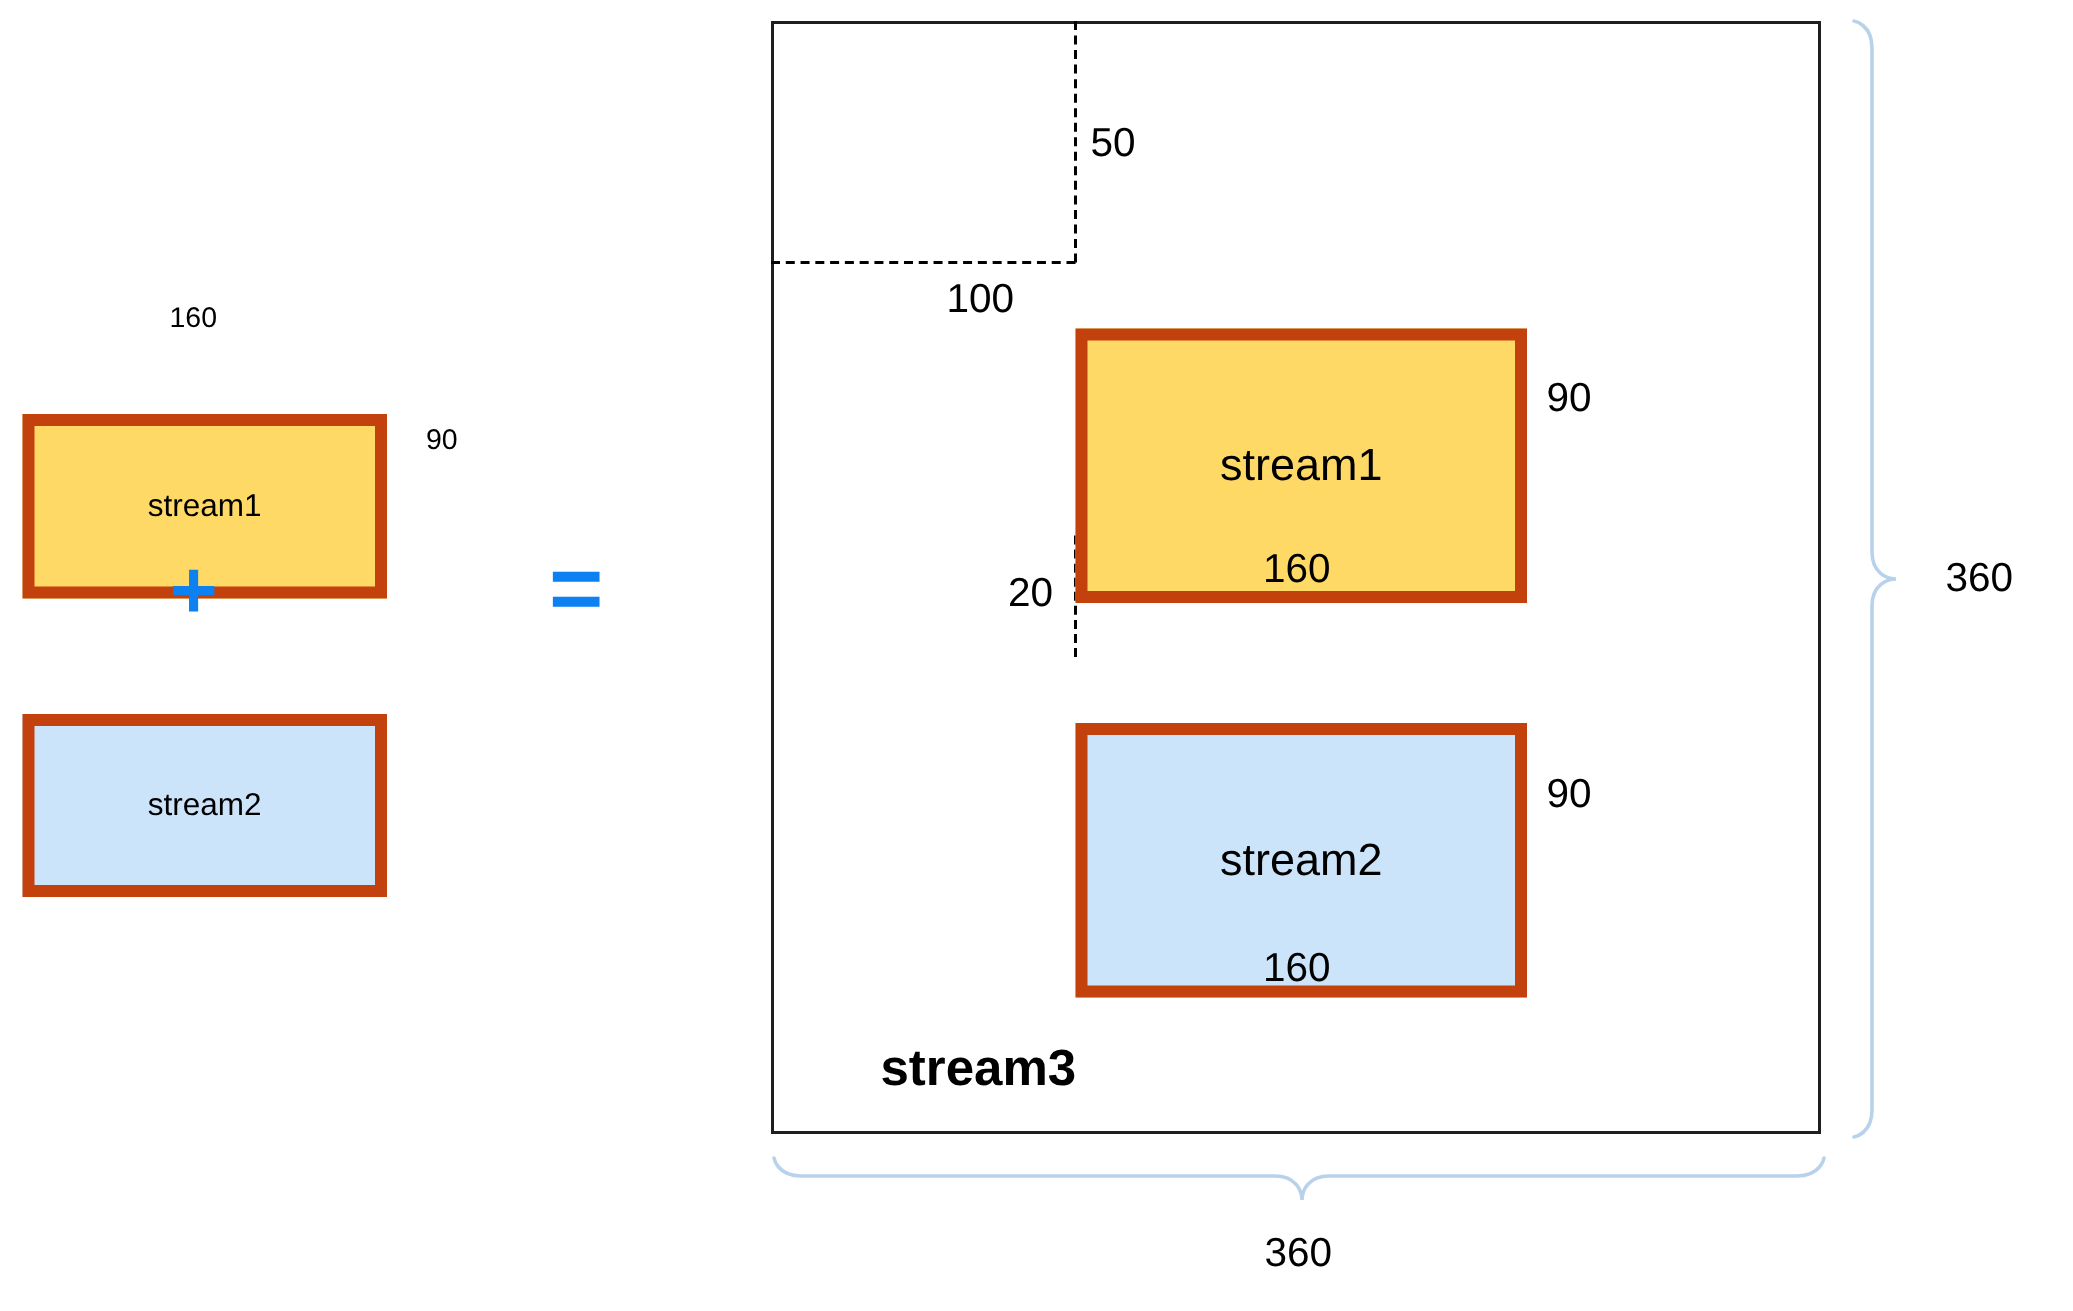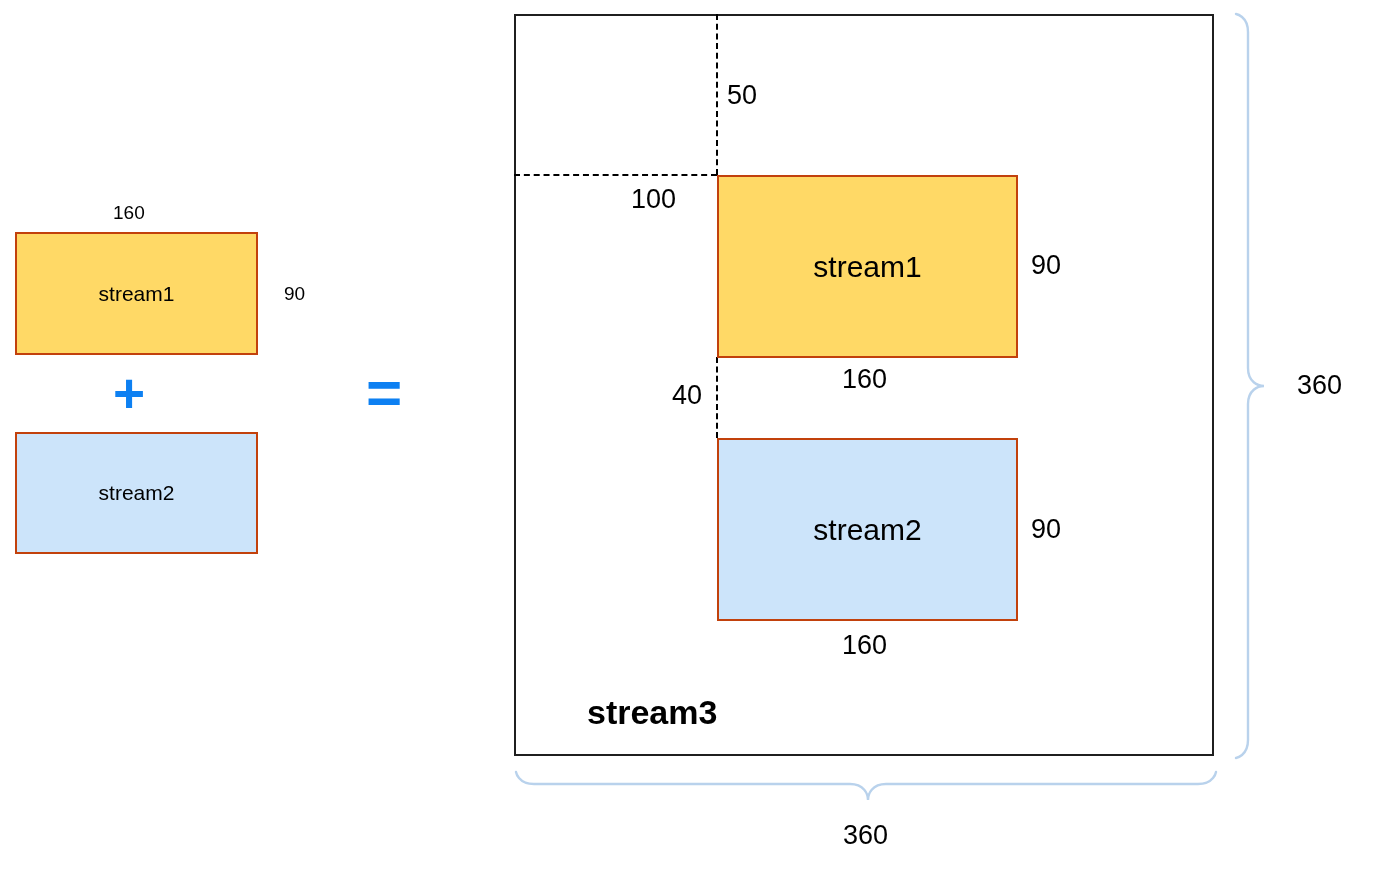--- a/index.html
+++ b/index.html
@@ -22,25 +22,26 @@
     position: absolute;
     color: #000000;
     white-space: nowrap;
     line-height: 1;
   }
 
   
   .sbox {
     position: absolute;
     box-sizing: border-box;
-    border: 2px solid #c2410c;
+    border: 8px solid #c2410c;
     display: flex;
     align-items: center;
     justify-content: center;
     color: #000;
+    margin-top: 44px;
   }
   .sbox.yellow { background: #ffd966; }
   .sbox.blue   { background: #cce4fa; text-align: right; }
 
   .container-box {
     position: absolute;
     box-sizing: border-box;
     border: 2px solid #1f1f1f;
     background: #ffffff;
   }
@@ -101,21 +102,21 @@
   <div class="dash-h" style="left:514px; top:174px; width:203px;"></div>
 
   <div class="dash-v" style="left:716px; top:14px; height:161px;"></div>
 
   <div class="dash-v" style="left:716px; top:357px; height:81px;"></div>
 
   <div class="lbl t-mid" style="left:727px; top:82px;">50</div>
 
   <div class="lbl t-mid" style="left:590px; top:186px;margin-left:41px;">100</div>
 
-  <div class="lbl t-mid" style="left:672px; top:382px;">40</div>
+  <div class="lbl t-mid" style="left:672px; top:382px;">20</div>
 
   <div class="sbox yellow t-boxbig" style="left:717px; top:175px; width:301px; height:183px;">
     <span>stream1</span>
   </div>
 
   <div class="lbl t-mid" style="left:1031px; top:252px;">90</div>
 
   <div class="lbl t-mid" style="left:842px; top:366px;">160</div>
 
   <div class="sbox blue t-boxbig" style="left:717px; top:438px; width:301px; height:183px;">

